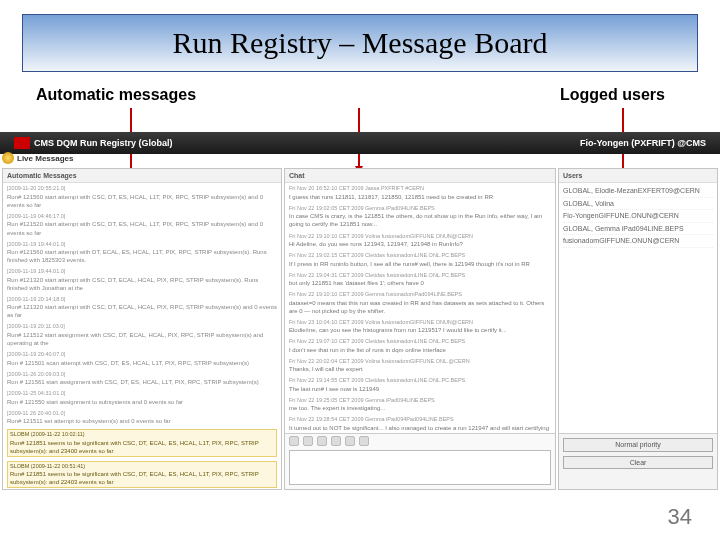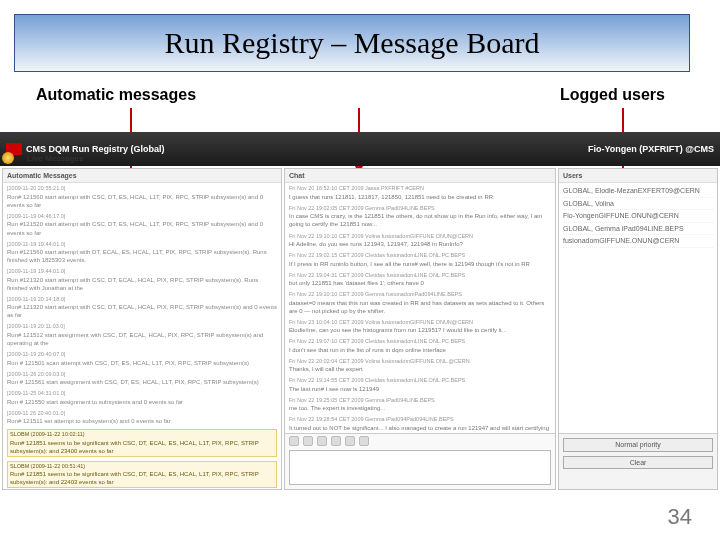--- a/index.html
+++ b/index.html
@@ -1,42 +1,42 @@
 <!DOCTYPE html>
 <html><head>
 <meta charset="utf-8">
 <style>
   * { box-sizing: border-box; margin: 0; padding: 0; }
   html, body { width: 720px; height: 540px; font-family: Arial, Helvetica, sans-serif; background: #fff; overflow: hidden; }
   .slide { width: 720px; height: 540px; position: relative; }
 
   .title-bar {
-    position: absolute; left: 14px; top: 14px; width: 676px; height: 58px;
+    position: absolute; left: 22px; top: 14px; width: 676px; height: 58px;
     background: linear-gradient(#76a0d6, #f0f4fa);
     border: 1px solid #34518c;
     display: flex; align-items: center; justify-content: center;
   }
   .title-text { font-size: 30px; font-family: "Times New Roman", serif; color: #000; }
 
   .anno-labels { position: absolute; top: 86px; left: 0; width: 720px; height: 30px; }
   .anno { position: absolute; font-size: 16px; font-weight: bold; color: #000; }
   .a1 { left: 36px; } .a2 { left: 300px; } .a3 { left: 560px; }
 
   .arrow { position: absolute; width: 2px; background: #c00000; }
   .arrow::after { content:""; position:absolute; bottom:-6px; left:-3px; border-left:4px solid transparent; border-right:4px solid transparent; border-top:8px solid #c00000; }
   .ar1 { left: 130px; top: 108px; height: 72px; }
   .ar2 { left: 358px; top: 108px; height: 60px; }
   .ar3 { left: 622px; top: 108px; height: 62px; }
 
-  .appbar { position: absolute; left: 0; top: 132px; width: 720px; height: 34px;
-    background: linear-gradient(#3a3a3a,#1a1a1a); color: #fff; display:flex; align-items:center; justify-content:space-between; padding:0 6px; font-size:9px; font-weight:bold; }
+  .appbar { position: absolute; left: 0; top: 132px; width: 720px; height: 22px;
+    background: linear-gradient(#3a3a3a,#1a1a1a); color: #fff; display:flex; align-items:center; justify-content:space-between; padding:0 14px; font-size:9px; font-weight:bold; }
   .appbar .logo { width:16px; height:12px; background:#c00; margin-right:4px; display:inline-block;}
   .appbar .left { display:flex; align-items:center; }
 
-  .livemsg { position:absolute; left:2px; top:152px; font-size:8px; color:#333; font-weight:bold; display:flex; align-items:center; gap:13px;}
+  .livemsg { position:absolute; left:2px; top:152px; font-size:8px; color:#333; font-weight:bold; display:flex; align-items:center; gap:3px;}
   .livemsg .icn { width:12px; height:12px; background:radial-gradient(circle,#ffdd66,#cc8800); border-radius:50%;}
 
   .panels { position:absolute; left:2px; top:168px; width:716px; height:322px; display:flex; gap:2px; }
   .panel { border:1px solid #c4c4c4; background:#fff; overflow:hidden; font-size:6px; line-height:1.35; color:#888; }
   .panel .phead { background:#f2f2f2; border-bottom:1px solid #ddd; padding:2px 4px; font-weight:bold; color:#555; font-size:7px;}
   .p-auto { width:280px; }
   .p-chat { width:272px; }
   .p-users { width:160px; }
   .scroll { height: calc(100% - 14px); overflow:hidden; padding:2px 4px;}
 

